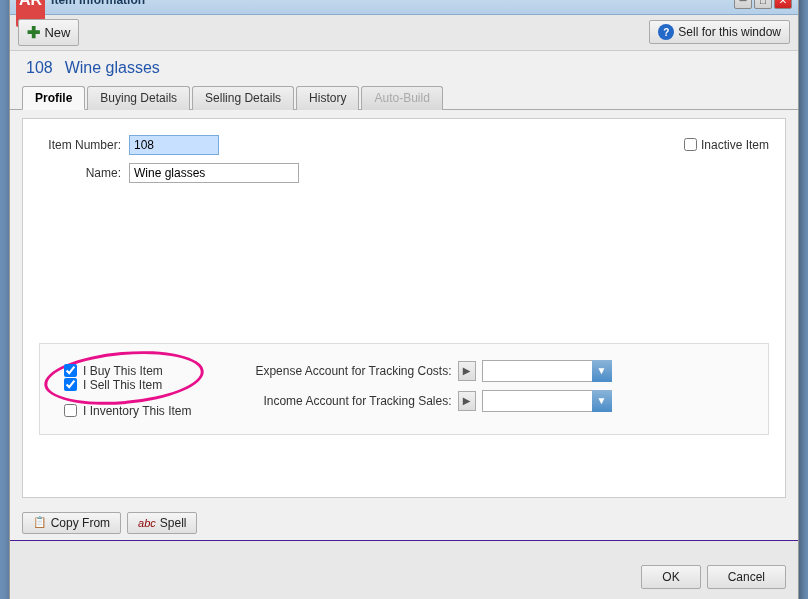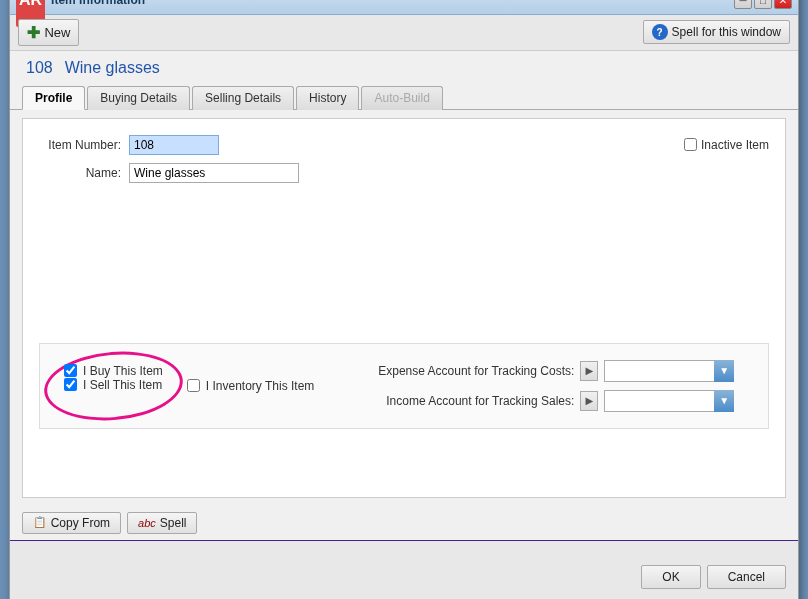--- a/index.html
+++ b/index.html
@@ -241,21 +241,21 @@
       margin-top: 160px;
       border: 1px solid #ddd;
       padding: 16px;
       background: #fafafa;
       display: flex;
       gap: 40px;
     }
 
     .checkbox-section {
       display: flex;
-      flex-direction: row;
+      flex-direction: column;
       gap: 8px;
     }
 
     .check-row {
       display: flex;
       align-items: center;
       gap: 6px;
       font-size: 12px;
       color: #333;
       position: relative;
@@ -410,21 +410,21 @@
 
   <div class="toolbar">
     <div class="toolbar-left">
       <button class="new-btn">
         <span class="plus-icon">✚</span>
         <span>New</span>
       </button>
     </div>
     <button class="help-btn">
       <span class="help-circle">?</span>
-      <span>Spell for this window</span>
+      <span>Sell for this window</span>
     </button>
   </div>
 
   <div class="item-header">
     <span class="item-header-id">108</span>
     <span class="item-header-name">Wine glasses</span>
   </div>
 
   <div class="tabs">
     <div class="tab active">

